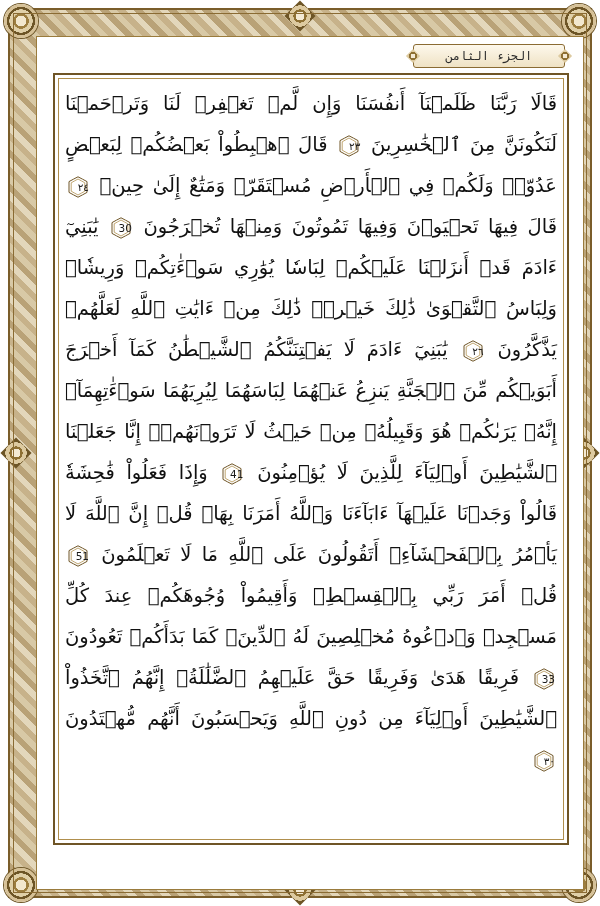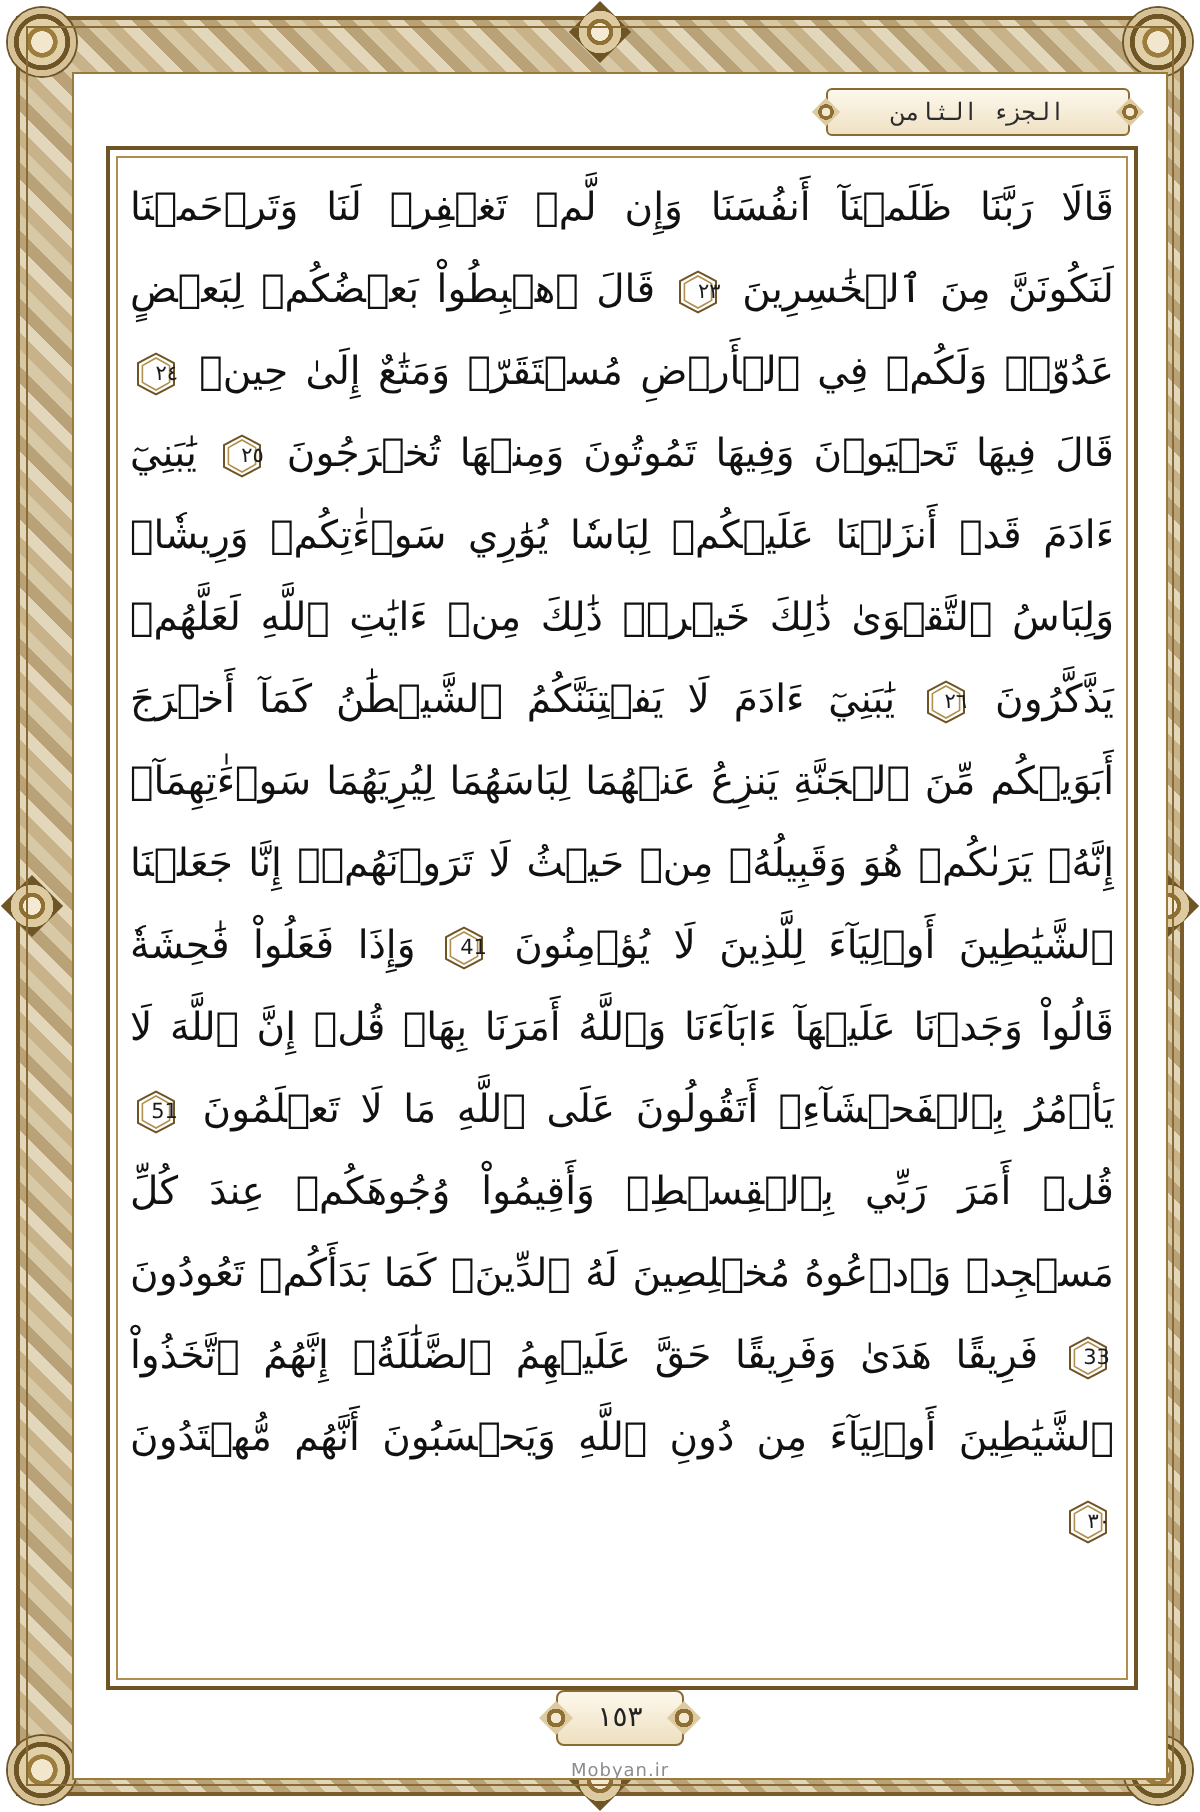--- a/index.html
+++ b/index.html
@@ -257,41 +257,35 @@
       <div class="text-frame">
         <div class="quran-text" id="quran-text"><span class="aya"><span>قَالَا رَبَّنَا ظَلَمۡنَآ أَنفُسَنَا وَإِن لَّمۡ تَغۡفِرۡ لَنَا وَتَرۡحَمۡنَا لَنَكُونَنَّ مِنَ ٱلۡخَٰسِرِينَ </span><span class="ayah-marker"><svg width="22" height="22" viewBox="0 0 22 22">
                   <polygon points="11,0.8 15.6,3.2 20,5.6 20,16.4 15.6,18.8 11,21.2 6.4,18.8 2,16.4 2,5.6 6.4,3.2" fill="#ffffff" stroke="#6f5526" stroke-width="1"></polygon>
                   <polygon points="11,3 14.4,4.9 17.8,6.8 17.8,15.2 14.4,17.1 11,19 7.6,17.1 4.2,15.2 4.2,6.8 7.6,4.9" fill="none" stroke="#b08f4d" stroke-width="0.8"></polygon>
                 </svg><span>٢٣</span></span> </span><span class="aya"><span>قَالَ ٱهۡبِطُواْ بَعۡضُكُمۡ لِبَعۡضٍ عَدُوّٞۖ وَلَكُمۡ فِي ٱلۡأَرۡضِ مُسۡتَقَرّٞ وَمَتَٰعٌ إِلَىٰ حِينٖ </span><span class="ayah-marker"><svg width="22" height="22" viewBox="0 0 22 22">
                   <polygon points="11,0.8 15.6,3.2 20,5.6 20,16.4 15.6,18.8 11,21.2 6.4,18.8 2,16.4 2,5.6 6.4,3.2" fill="#ffffff" stroke="#6f5526" stroke-width="1"></polygon>
                   <polygon points="11,3 14.4,4.9 17.8,6.8 17.8,15.2 14.4,17.1 11,19 7.6,17.1 4.2,15.2 4.2,6.8 7.6,4.9" fill="none" stroke="#b08f4d" stroke-width="0.8"></polygon>
                 </svg><span>٢٤</span></span> </span><span class="aya"><span>قَالَ فِيهَا تَحۡيَوۡنَ وَفِيهَا تَمُوتُونَ وَمِنۡهَا تُخۡرَجُونَ </span><span class="ayah-marker"><svg width="22" height="22" viewBox="0 0 22 22">
                   <polygon points="11,0.8 15.6,3.2 20,5.6 20,16.4 15.6,18.8 11,21.2 6.4,18.8 2,16.4 2,5.6 6.4,3.2" fill="#ffffff" stroke="#6f5526" stroke-width="1"></polygon>
                   <polygon points="11,3 14.4,4.9 17.8,6.8 17.8,15.2 14.4,17.1 11,19 7.6,17.1 4.2,15.2 4.2,6.8 7.6,4.9" fill="none" stroke="#b08f4d" stroke-width="0.8"></polygon>
-                </svg><span>٢٥</span></span> </span><span class="aya"><span>يَٰبَنِيٓ ءَادَمَ قَدۡ أَنزَلۡنَا عَلَيۡكُمۡ لِبَاسٗا يُوَٰرِي سَوۡءَٰتِكُمۡ وَرِيشٗاۖ وَلِبَاسُ ٱلتَّقۡوَىٰ ذَٰلِكَ خَيۡرٞۚ ذَٰلِكَ مِنۡ ءَايَٰتِ ٱللَّهِ لَعَلَّهُمۡ يَذَّكَّرُونَ </span><span class="ayah-marker"><svg width="22" height="22" viewBox="0 0 22 22">
+                </svg><span>30</span></span> </span><span class="aya"><span>يَٰبَنِيٓ ءَادَمَ قَدۡ أَنزَلۡنَا عَلَيۡكُمۡ لِبَاسٗا يُوَٰرِي سَوۡءَٰتِكُمۡ وَرِيشٗاۖ وَلِبَاسُ ٱلتَّقۡوَىٰ ذَٰلِكَ خَيۡرٞۚ ذَٰلِكَ مِنۡ ءَايَٰتِ ٱللَّهِ لَعَلَّهُمۡ يَذَّكَّرُونَ </span><span class="ayah-marker"><svg width="22" height="22" viewBox="0 0 22 22">
                   <polygon points="11,0.8 15.6,3.2 20,5.6 20,16.4 15.6,18.8 11,21.2 6.4,18.8 2,16.4 2,5.6 6.4,3.2" fill="#ffffff" stroke="#6f5526" stroke-width="1"></polygon>
                   <polygon points="11,3 14.4,4.9 17.8,6.8 17.8,15.2 14.4,17.1 11,19 7.6,17.1 4.2,15.2 4.2,6.8 7.6,4.9" fill="none" stroke="#b08f4d" stroke-width="0.8"></polygon>
                 </svg><span>٢٦</span></span> </span><span class="aya"><span>يَٰبَنِيٓ ءَادَمَ لَا يَفۡتِنَنَّكُمُ ٱلشَّيۡطَٰنُ كَمَآ أَخۡرَجَ أَبَوَيۡكُم مِّنَ ٱلۡجَنَّةِ يَنزِعُ عَنۡهُمَا لِبَاسَهُمَا لِيُرِيَهُمَا سَوۡءَٰتِهِمَآۚ إِنَّهُۥ يَرَىٰكُمۡ هُوَ وَقَبِيلُهُۥ مِنۡ حَيۡثُ لَا تَرَوۡنَهُمۡۗ إِنَّا جَعَلۡنَا ٱلشَّيَٰطِينَ أَوۡلِيَآءَ لِلَّذِينَ لَا يُؤۡمِنُونَ </span><span class="ayah-marker"><svg width="22" height="22" viewBox="0 0 22 22">
                   <polygon points="11,0.8 15.6,3.2 20,5.6 20,16.4 15.6,18.8 11,21.2 6.4,18.8 2,16.4 2,5.6 6.4,3.2" fill="#ffffff" stroke="#6f5526" stroke-width="1"></polygon>
                   <polygon points="11,3 14.4,4.9 17.8,6.8 17.8,15.2 14.4,17.1 11,19 7.6,17.1 4.2,15.2 4.2,6.8 7.6,4.9" fill="none" stroke="#b08f4d" stroke-width="0.8"></polygon>
                 </svg><span>41</span></span> </span><span class="aya"><span>وَإِذَا فَعَلُواْ فَٰحِشَةٗ قَالُواْ وَجَدۡنَا عَلَيۡهَآ ءَابَآءَنَا وَٱللَّهُ أَمَرَنَا بِهَاۗ قُلۡ إِنَّ ٱللَّهَ لَا يَأۡمُرُ بِٱلۡفَحۡشَآءِۖ أَتَقُولُونَ عَلَى ٱللَّهِ مَا لَا تَعۡلَمُونَ </span><span class="ayah-marker"><svg width="22" height="22" viewBox="0 0 22 22">
                   <polygon points="11,0.8 15.6,3.2 20,5.6 20,16.4 15.6,18.8 11,21.2 6.4,18.8 2,16.4 2,5.6 6.4,3.2" fill="#ffffff" stroke="#6f5526" stroke-width="1"></polygon>
                   <polygon points="11,3 14.4,4.9 17.8,6.8 17.8,15.2 14.4,17.1 11,19 7.6,17.1 4.2,15.2 4.2,6.8 7.6,4.9" fill="none" stroke="#b08f4d" stroke-width="0.8"></polygon>
                 </svg><span>51</span></span> </span><span class="aya"><span>قُلۡ أَمَرَ رَبِّي بِٱلۡقِسۡطِۖ وَأَقِيمُواْ وُجُوهَكُمۡ عِندَ كُلِّ مَسۡجِدٖ وَٱدۡعُوهُ مُخۡلِصِينَ لَهُ ٱلدِّينَۚ كَمَا بَدَأَكُمۡ تَعُودُونَ </span><span class="ayah-marker"><svg width="22" height="22" viewBox="0 0 22 22">
                   <polygon points="11,0.8 15.6,3.2 20,5.6 20,16.4 15.6,18.8 11,21.2 6.4,18.8 2,16.4 2,5.6 6.4,3.2" fill="#ffffff" stroke="#6f5526" stroke-width="1"></polygon>
                   <polygon points="11,3 14.4,4.9 17.8,6.8 17.8,15.2 14.4,17.1 11,19 7.6,17.1 4.2,15.2 4.2,6.8 7.6,4.9" fill="none" stroke="#b08f4d" stroke-width="0.8"></polygon>
                 </svg><span>33</span></span> </span><span class="aya"><span>فَرِيقًا هَدَىٰ وَفَرِيقًا حَقَّ عَلَيۡهِمُ ٱلضَّلَٰلَةُۚ إِنَّهُمُ ٱتَّخَذُواْ ٱلشَّيَٰطِينَ أَوۡلِيَآءَ مِن دُونِ ٱللَّهِ وَيَحۡسَبُونَ أَنَّهُم مُّهۡتَدُونَ </span><span class="ayah-marker"><svg width="22" height="22" viewBox="0 0 22 22">
                   <polygon points="11,0.8 15.6,3.2 20,5.6 20,16.4 15.6,18.8 11,21.2 6.4,18.8 2,16.4 2,5.6 6.4,3.2" fill="#ffffff" stroke="#6f5526" stroke-width="1"></polygon>
                   <polygon points="11,3 14.4,4.9 17.8,6.8 17.8,15.2 14.4,17.1 11,19 7.6,17.1 4.2,15.2 4.2,6.8 7.6,4.9" fill="none" stroke="#b08f4d" stroke-width="0.8"></polygon>
                 </svg><span>٣٠</span></span> </span></div>
       </div>
 
-      <div class="page-number-wrap">
-        <div class="page-number">
-          <span>١٥٣</span>
-        </div>
-      </div>
-
-      <div class="footer-mark">Mobyan.ir</div>
+
 
     </div>
   </div>
 </div>
 
 </body></html>

